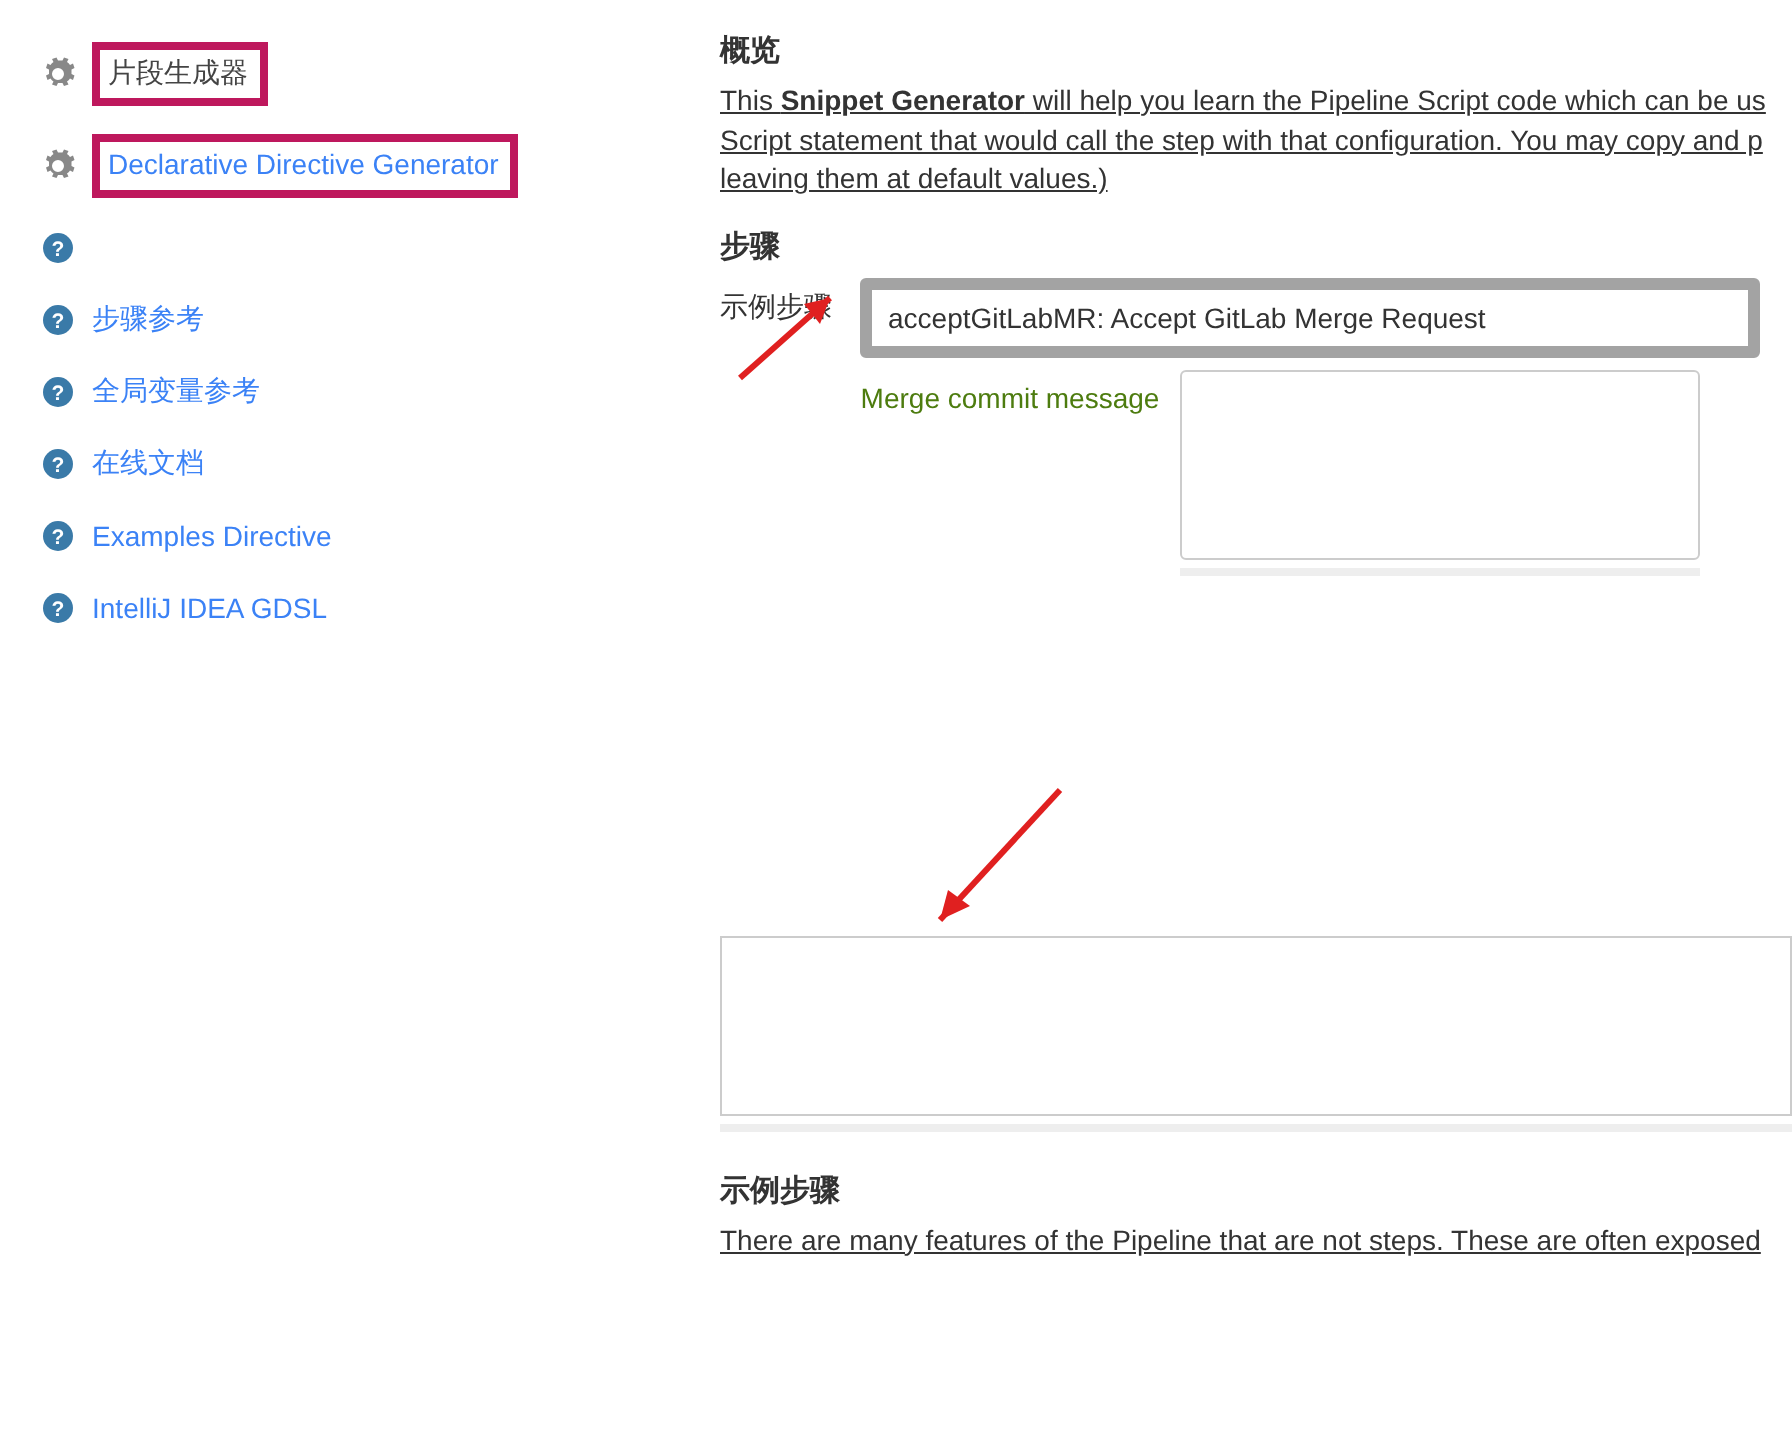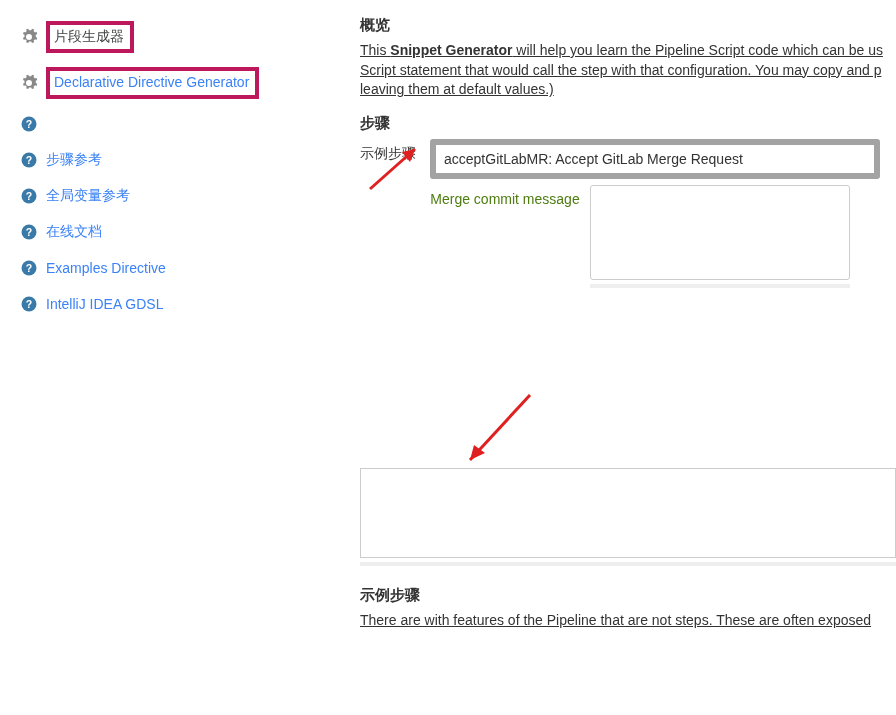--- a/index.html
+++ b/index.html
@@ -205,15 +205,15 @@
       <line x1="80" y1="5" x2="20" y2="70" stroke="#e02020" stroke-width="3"></line>
       <polygon points="20,70 24,55 35,63" fill="#e02020"></polygon>
     </svg>
 
 
     <div class="output-box"></div>
     <div class="hr-thin2"></div>
 
     <div style="height:20px;"></div>
     <div class="section-title">示例步骤</div>
-    <div class="desc-text">There are with features of the Pipeline that are not steps. These are often exposed</div>
+    <div class="desc-text">There are many features of the Pipeline that are not steps. These are often exposed</div>
   </div>
 </div>
 
 </body></html>

